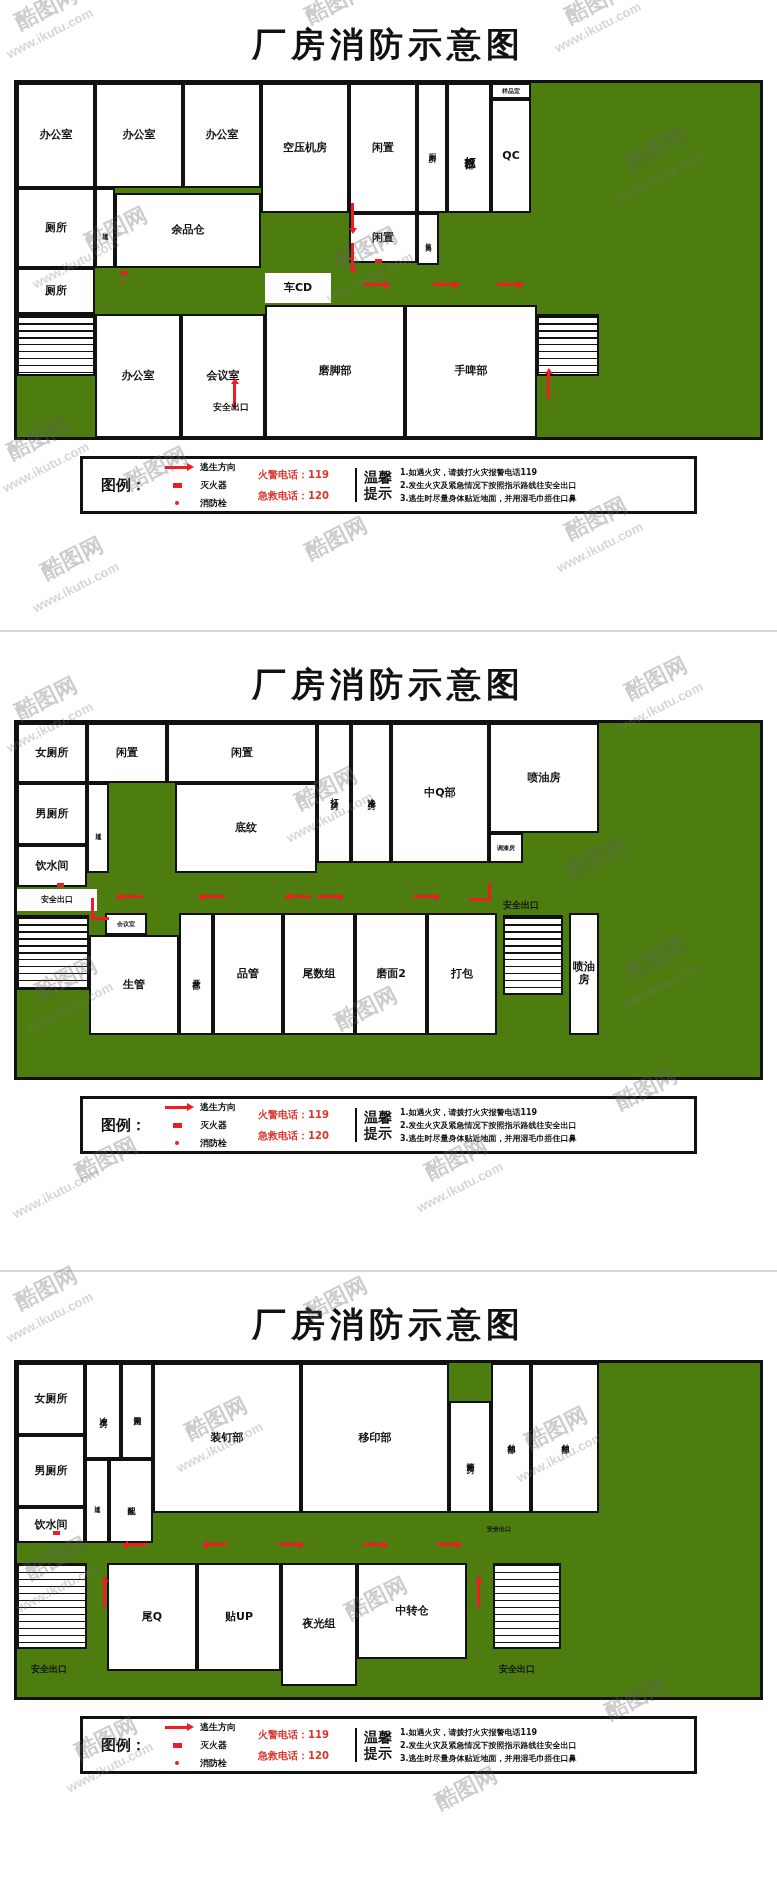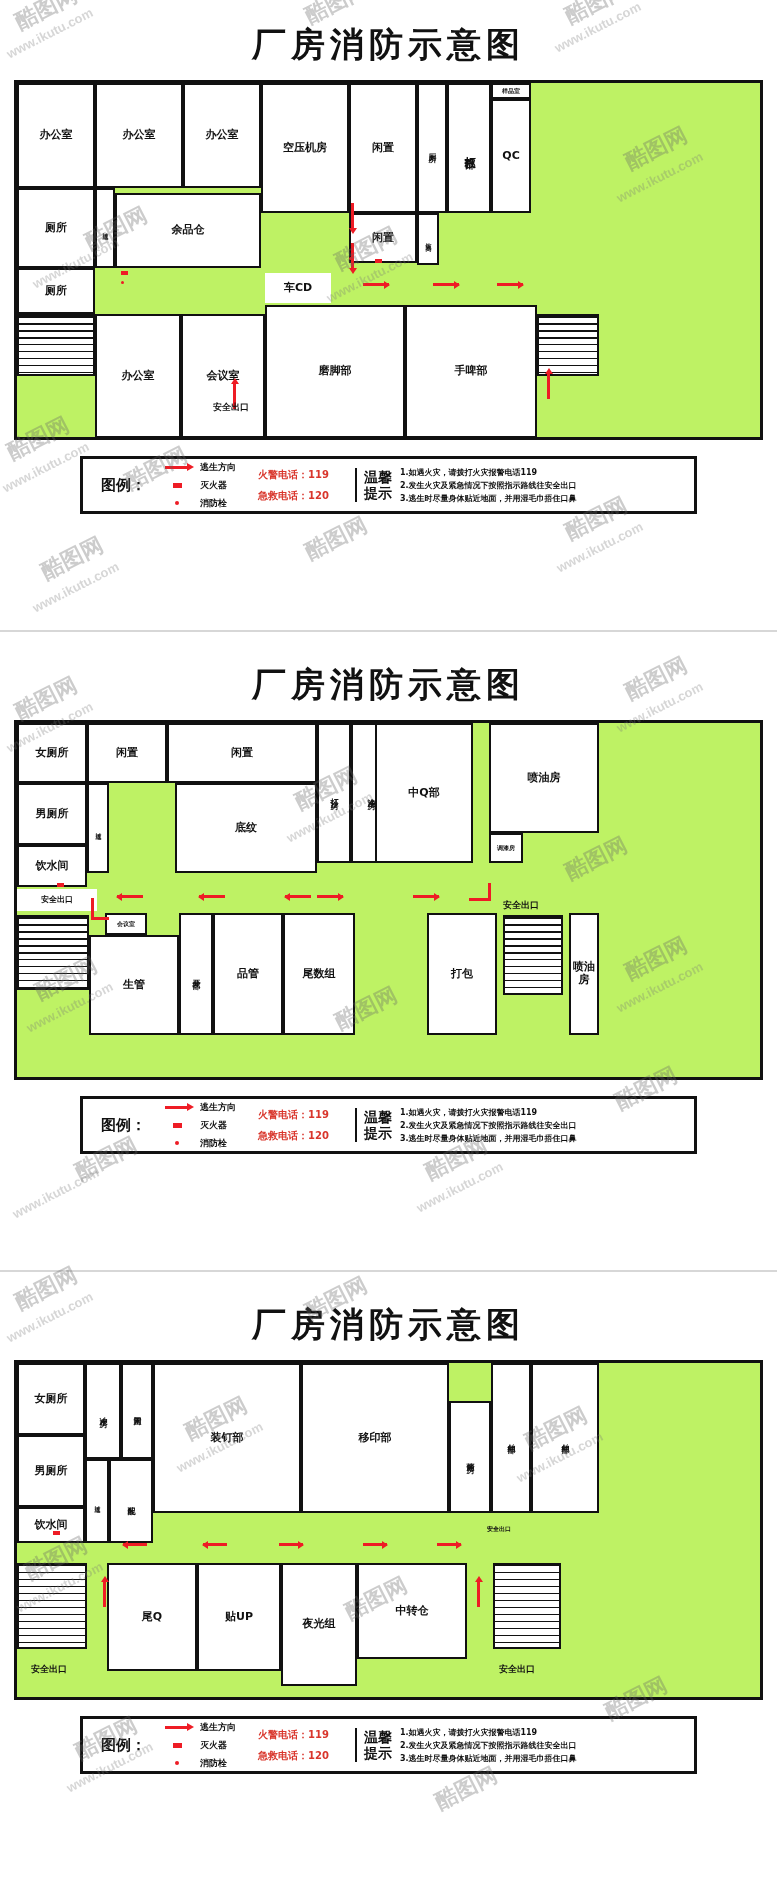--- a/index.html
+++ b/index.html
@@ -38,21 +38,21 @@
     font-family: "DejaVu Sans", sans-serif;
     margin-top: 22px;
   }
 
   
   .plan {
     position: relative;
     margin: 12px 14px 0 14px;
     height: 360px;
     border: 3px solid #111;
-    background: #bef264;
+    background: #4d7c0f;
   }
   .plan.p3plan { height: 340px; }
 
   .room {
     position: absolute;
     border: 2px solid #111;
     background: #fff;
     display: flex;
     align-items: center;
     justify-content: center;
@@ -253,37 +253,38 @@
 
 <div class="panel p2">
   <div class="sec-title">厂房消防示意图</div>
 
   <div class="plan">
     <div class="room" style="left:0;top:0;width:70px;height:60px;">女厕所</div>
     <div class="room" style="left:70px;top:0;width:80px;height:60px;">闲置</div>
     <div class="room" style="left:150px;top:0;width:150px;height:60px;">闲置</div>
     <div class="room vert sm" style="left:300px;top:0;width:34px;height:140px;">打沙房</div>
     <div class="room vert sm" style="left:334px;top:0;width:40px;height:140px;">洗净房</div>
-    <div class="room" style="left:358px;top:0;width:98px;height:140px;">中Q部</div>
+    <div class="room" style="left:374px;top:0;width:98px;height:140px;">中Q部</div>
     <div class="room" style="left:472px;top:0;width:110px;height:110px;">喷油房</div>
     <div class="room xs" style="left:472px;top:110px;width:34px;height:30px;">调漆房</div>
 
     <div class="room vert xs" style="left:70px;top:60px;width:22px;height:90px;">过道</div>
     <div class="room" style="left:0;top:60px;width:70px;height:62px;">男厕所</div>
     <div class="room" style="left:158px;top:60px;width:142px;height:90px;">底纹</div>
 
     <div class="room" style="left:0;top:122px;width:70px;height:42px;">饮水间</div>
     <div class="room nb sm" style="left:0;top:166px;width:80px;height:22px;">安全出口</div>
 
     <div class="stairs" style="left:0;top:192px;width:72px;height:75px;"></div>
     <div class="room xs" style="left:88px;top:190px;width:42px;height:22px;">会议室</div>
     <div class="room" style="left:72px;top:212px;width:90px;height:100px;">生管</div>
     <div class="room vert sm" style="left:162px;top:190px;width:34px;height:122px;">开发部</div>
     <div class="room" style="left:266px;top:190px;width:72px;height:122px;">尾数组</div>
     <div class="room" style="left:196px;top:190px;width:70px;height:122px;">品管</div>
+    <div class="room" style="left:338px;top:190px;width:72px;height:122px;">磨面2</div>
     <div class="room" style="left:410px;top:190px;width:70px;height:122px;">打包</div>
     <div class="stairs" style="left:486px;top:192px;width:60px;height:80px;"></div>
     <div class="room" style="left:552px;top:190px;width:30px;height:122px;">喷油房</div>
 
     <div class="arrow left" style="left:100px;top:172px;width:26px;"></div>
     <div class="arrow left" style="left:182px;top:172px;width:26px;"></div>
     <div class="arrow left" style="left:268px;top:172px;width:26px;"></div>
     <div class="arrow" style="left:300px;top:172px;width:26px;"></div>
     <div class="arrow" style="left:396px;top:172px;width:26px;"></div>
     <div class="bend" style="left:74px;top:175px;width:18px;height:22px;"></div>

